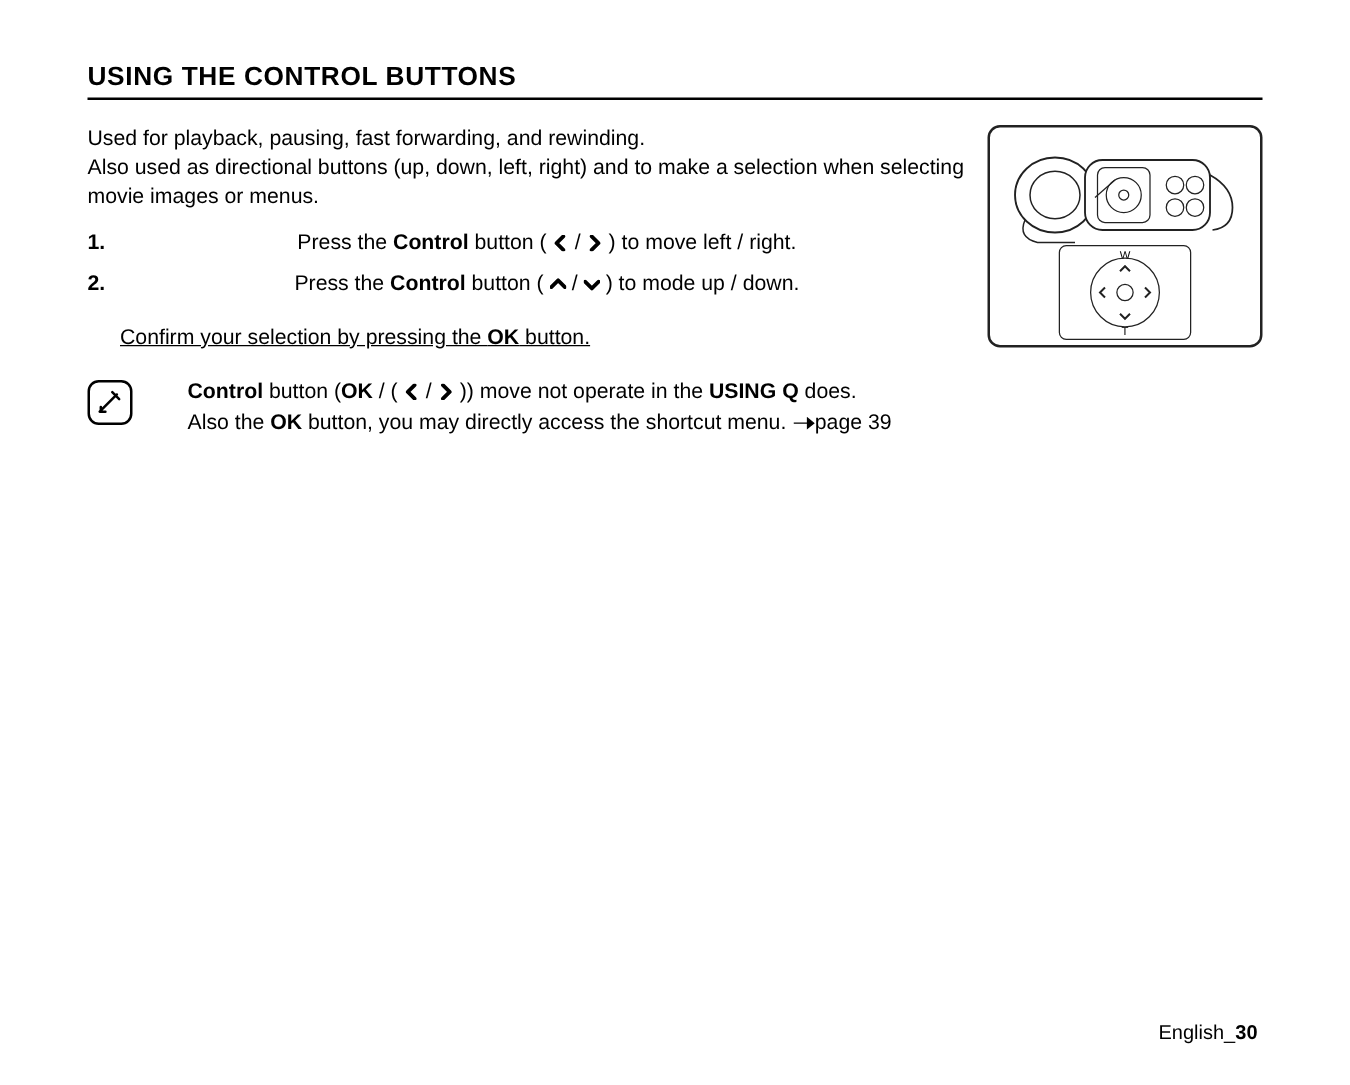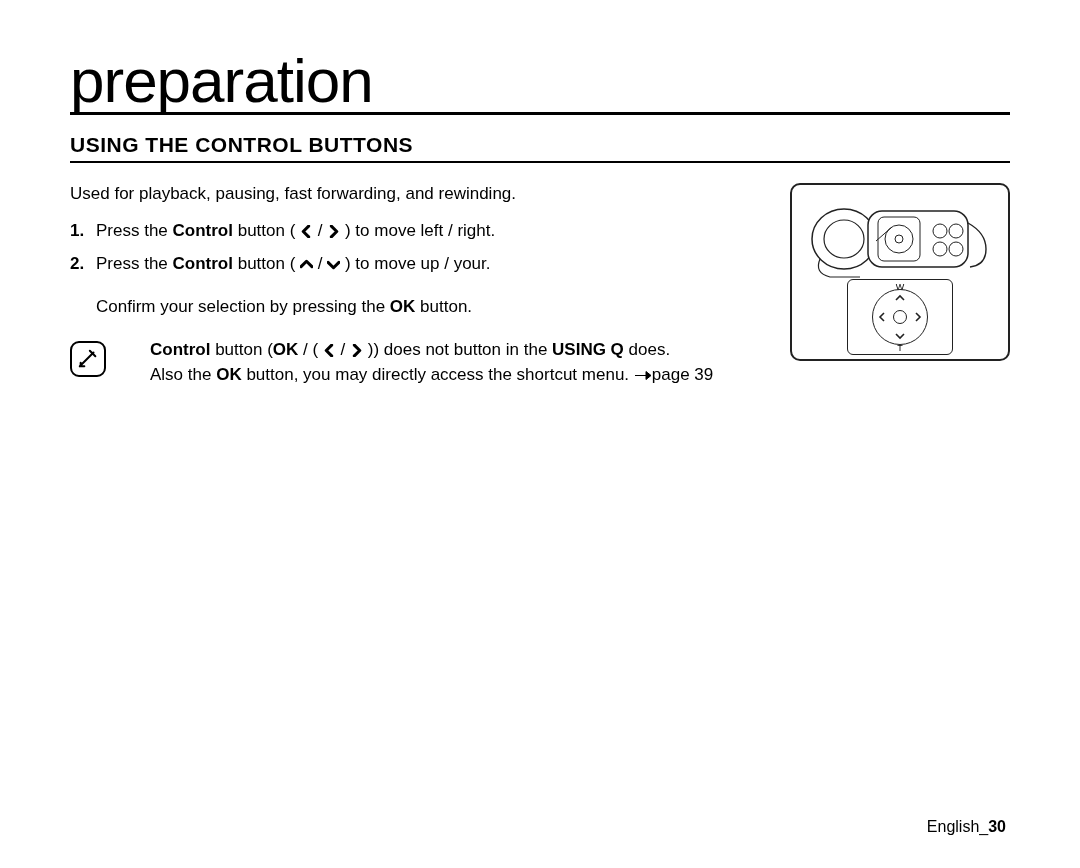--- a/index.html
+++ b/index.html
@@ -3,24 +3,24 @@
 <meta charset="utf-8">
 <style>
   * { box-sizing: border-box; margin: 0; padding: 0; }
   html, body { width: 1080px; height: 868px; background: #fff; font-family: Arial, Helvetica, sans-serif; color: #000; }
   .page { position: relative; width: 1080px; height: 868px; padding: 50px 70px 40px 70px; }
   .title { font-size: 62px; font-weight: 400; letter-spacing: -1px; border-bottom: 3px solid #000; padding-bottom: 0; line-height: 1; margin-bottom: 18px; }
   .section-heading { font-size: 21px; font-weight: 700; letter-spacing: 0.5px; border-bottom: 2px solid #000000; padding-bottom: 4px; margin-bottom: 20px; }
   .content-row { display: flex; gap: 11px; align-items: flex-start; }
   .body-col { flex: 1; font-size: 17px; line-height: 1.35; }
   .intro { margin-bottom: 14px; }
-  ol.steps { list-style: none; counter-reset: step; margin-bottom: 20px; }
+  ol.steps { list-style: none; counter-reset: step; margin-bottom: 20px; text-align: center; }
   ol.steps > li { counter-increment: step; margin-bottom: 8px; padding-left: 26px; position: relative; }
   ol.steps > li::before { content: counter(step) "."; font-weight: 700; position: absolute; left: 0; }
-  .substep { padding-left: 26px; margin-top: -2px; margin-bottom: 20px; }
+  .substep { padding-left: 26px; margin-top: -2px; margin-bottom: 20px; text-decoration: underline; }
   .note-row { display: flex; align-items: flex-start; gap: 14px; margin-top: 18px; }
   .note-icon { width: 36px; height: 36px; border: 2.5px solid #000; border-radius: 9px; display: flex; align-items: center; justify-content: center; flex-shrink: 0; margin-top: 2px; }
   .note-icon svg { width: 22px; height: 22px; }
   .note-text { font-size: 17px; line-height: 1.35; padding-left: 30px; }
   .bold { font-weight: 700; }
   .arrow-icon { display: inline-block; vertical-align: -2px; }
   .arrow-icon svg { width: 13px; height: 13px; }
   .pointer-icon { display: inline-block; vertical-align: -2px; }
   .pointer-icon svg { width: 18px; height: 13px; }
   .illus-box { width: 220px; height: 178px; border: 2px solid #222; border-radius: 10px; flex-shrink: 0; padding: 8px 8px 4px 8px; display: flex; flex-direction: column; align-items: center; justify-content: flex-start; position: relative; }
@@ -33,63 +33,63 @@
   .dpad-label.bottom { bottom: 1px; }
   .dpad-arrow { position: absolute; }
   .footer { position: absolute; bottom: 32px; right: 74px; font-size: 16px; }
   .footer .pg { font-weight: 700; }
 </style>
 </head>
 <body>
 
 <div class="page">
 
-  <h1 class="title">preparation</h1>
 
   <h2 class="section-heading">USING THE CONTROL BUTTONS</h2>
 
   <div class="content-row">
     <div class="body-col">
 
       <p class="intro">
         <span>Used for playback, pausing, fast forwarding, and rewinding.</span><br>
+        <span>Also used as directional buttons (up, down, left, right) and to make a selection when selecting movie images or menus.</span>
       </p>
 
       <ol class="steps">
         <li>
           <span>Press the </span><span class="bold">Control</span><span> button  ( </span><span class="arrow-icon"><svg viewBox="0 0 12 12">
                 <path d="M8 1 L3 6 L8 11" fill="none" stroke="#000" stroke-width="2.8" stroke-linecap="round" stroke-linejoin="round"></path>
               </svg></span><span> / </span><span class="arrow-icon"><svg viewBox="0 0 12 12">
                 <path d="M4 1 L9 6 L4 11" fill="none" stroke="#000" stroke-width="2.8" stroke-linecap="round" stroke-linejoin="round"></path>
               </svg></span><span> ) to move left / right.</span>
         </li>
         <li>
           <span>Press the </span><span class="bold">Control</span><span> button  ( </span><span class="arrow-icon"><svg viewBox="0 0 12 12">
                 <path d="M1 8 L6 3 L11 8" fill="none" stroke="#000" stroke-width="2.8" stroke-linecap="round" stroke-linejoin="round"></path>
               </svg></span><span> / </span><span class="arrow-icon"><svg viewBox="0 0 12 12">
                 <path d="M1 4 L6 9 L11 4" fill="none" stroke="#000" stroke-width="2.8" stroke-linecap="round" stroke-linejoin="round"></path>
-              </svg></span><span> ) to move up / your.</span>
+              </svg></span><span> ) to mode up / down.</span>
         </li>
       </ol>
       <p class="substep">
         <span>Confirm your selection by pressing the </span><span class="bold">OK</span><span> button.</span>
       </p>
 
       <div class="note-row">
         <div class="note-icon">
           <svg viewBox="0 0 24 24">
               <path d="M3 20 L18 5 M14 3 L20 9 M4 16 L4 20 L8 20" fill="none" stroke="#000" stroke-width="2.2" stroke-linecap="round" stroke-linejoin="round"></path>
             </svg>
         </div>
         <div class="note-text">
           <span class="bold">Control</span><span> button (</span><span class="bold">OK</span><span> / ( </span><span class="arrow-icon"><svg viewBox="0 0 12 12">
                 <path d="M8 1 L3 6 L8 11" fill="none" stroke="#000" stroke-width="2.8" stroke-linecap="round" stroke-linejoin="round"></path>
               </svg></span><span> / </span><span class="arrow-icon"><svg viewBox="0 0 12 12">
                 <path d="M4 1 L9 6 L4 11" fill="none" stroke="#000" stroke-width="2.8" stroke-linecap="round" stroke-linejoin="round"></path>
-              </svg></span><span> )) does not button in the </span><span class="bold">USING Q</span><span> does.</span><br>
+              </svg></span><span> )) move not operate in the </span><span class="bold">USING Q</span><span> does.</span><br>
           <span>Also the </span><span class="bold">OK</span><span> button, you may directly access the shortcut menu. </span><span class="pointer-icon"><svg viewBox="0 0 18 12">
                 <path d="M1 6 L12 6 M12 6 L12 2 L17 6 L12 10 Z" fill="#000" stroke="#000" stroke-width="1"></path>
               </svg></span><span>page 39</span>
         </div>
       </div>
 
     </div>
 
     <div class="illus-box">
       <div class="camcorder-wrap">

